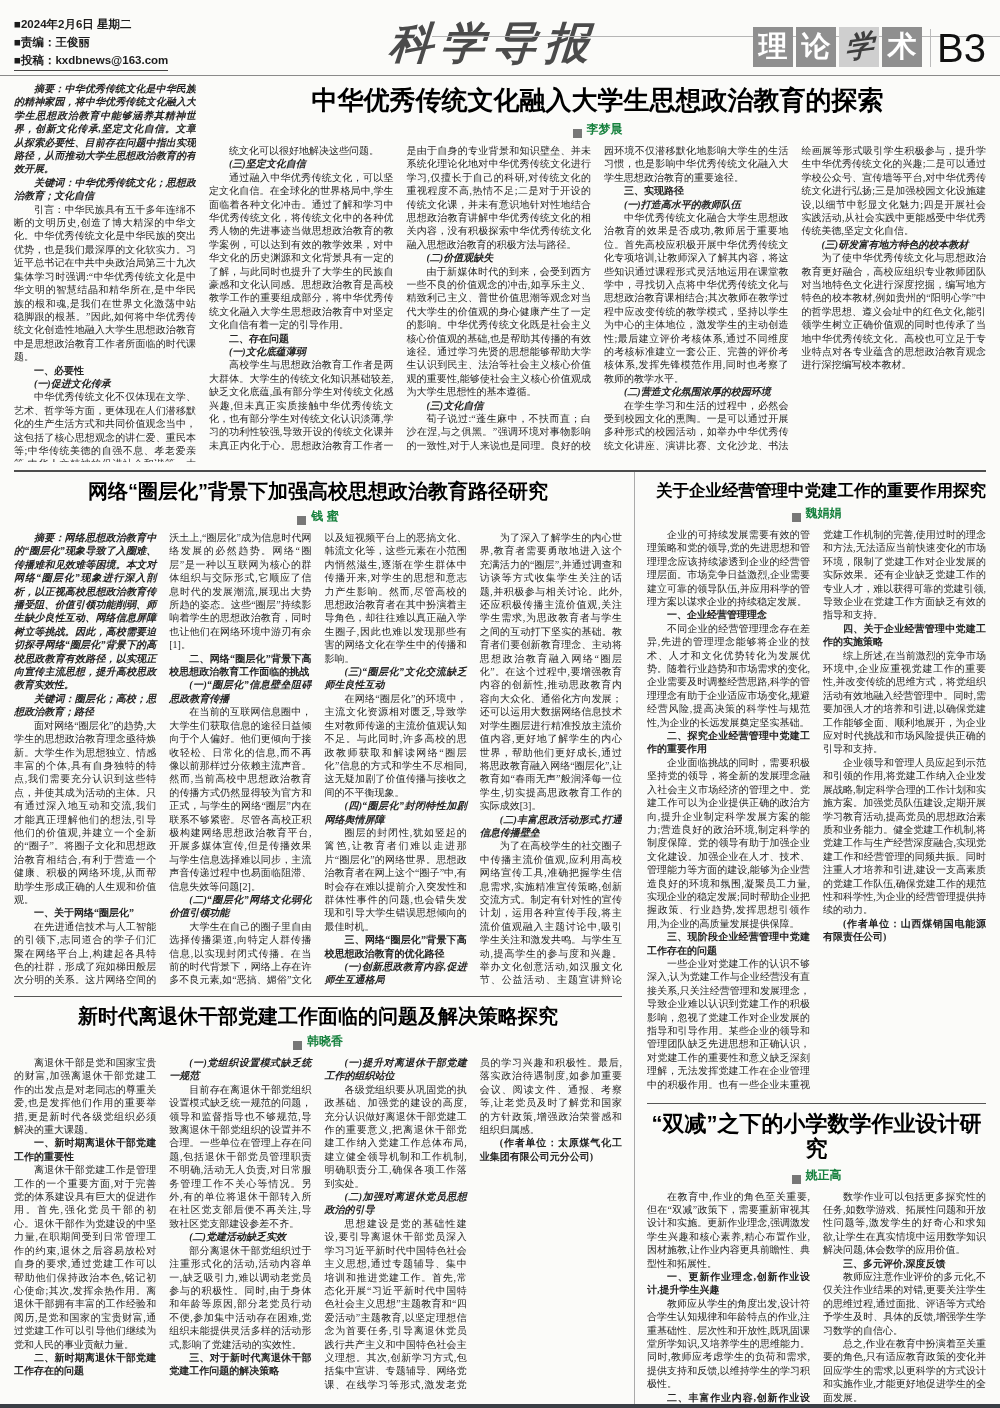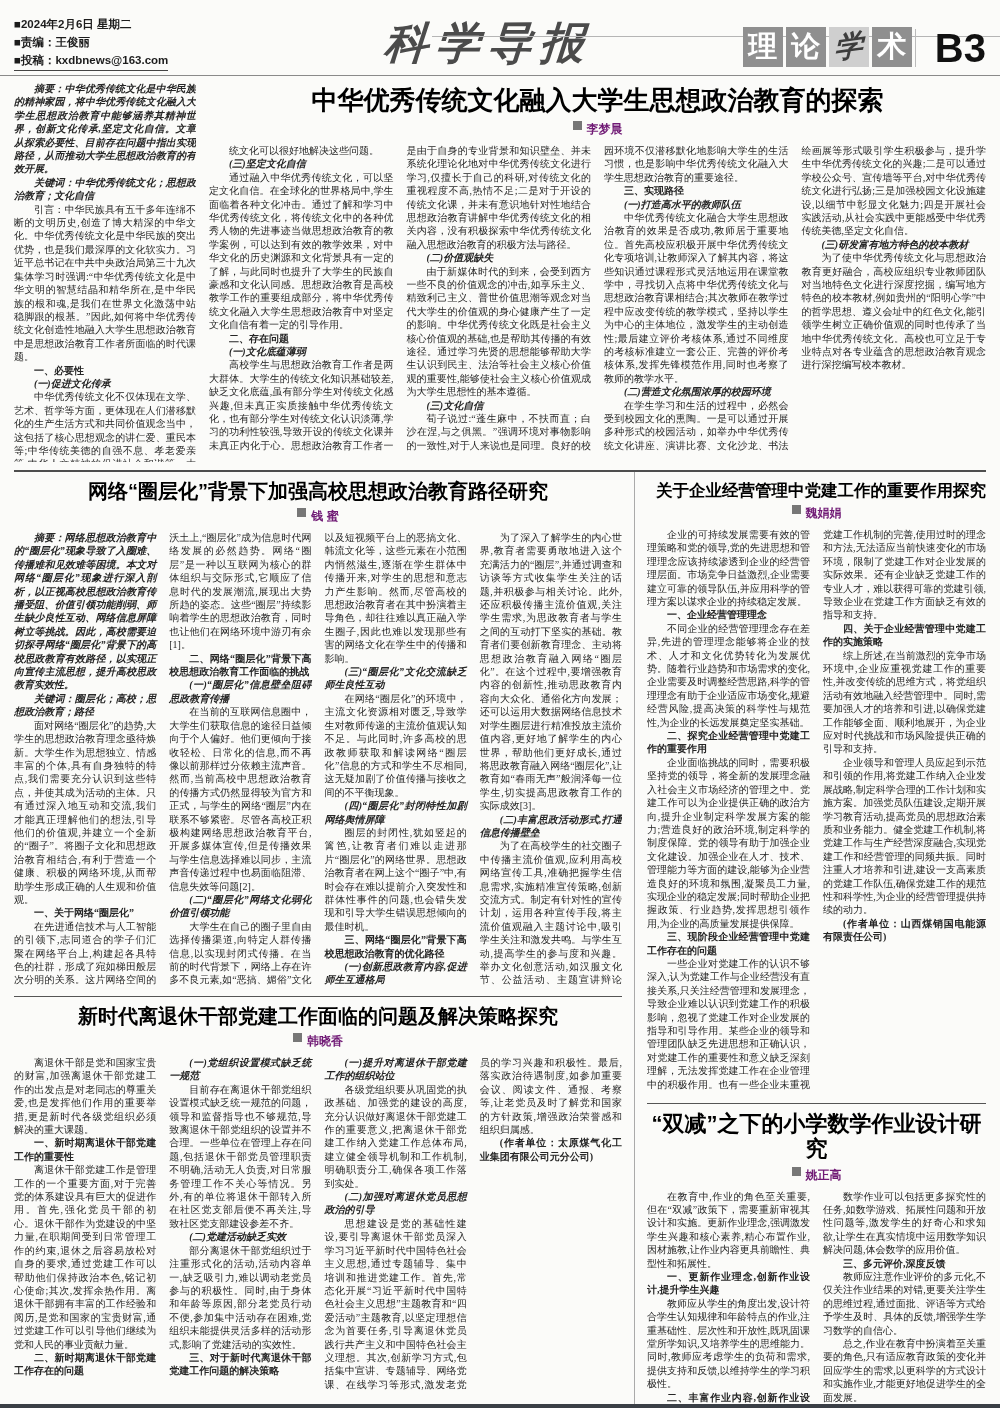--- a/index.html
+++ b/index.html
@@ -14,34 +14,34 @@
   .h-mast{flex:1;text-align:center;font-size:44px;font-weight:bold;font-style:italic;
           color:#4b4b4b;padding-top:14px;letter-spacing:8px;font-family:"DejaVu Serif",serif;
           transform:skewX(-4deg);}
   .h-rule{position:absolute;top:36px;left:432px;right:0;border-top:1px solid #b5b5b5;}
   .h-right{display:flex;align-items:flex-end;padding-bottom:8px;gap:3px;position:relative;}
   .blk{width:40px;height:40px;display:flex;align-items:center;justify-content:center;
        font-size:29px;font-weight:bold;font-family:"Liberation Sans",sans-serif;}
   .blk-dark{background:#8f8f8f;color:#fff;}
   .blk-light{background:#cfcfcf;color:#3d3d3d;font-style:italic;transform:none;}
   .blk-light span{display:inline-block;transform:rotate(-8deg) skewX(-8deg);font-family:"DejaVu Serif",serif;}
-  .pageno{font-size:40px;font-weight:bold;color:#111;font-family:"Liberation Sans",sans-serif;
-          line-height:0.95;border-left:1px solid #bbb;padding-left:19px;}
+  .pageno{font-size:40px;font-weight:normal;color:#111;font-family:"Liberation Sans",sans-serif;
+          margin-left:5px;line-height:0.95;border-left:1px solid #bbb;padding-left:6px;}
   
   .art p{margin:0;text-indent:2em;text-align:justify;font-size:10px;line-height:13.4px;}
   .t-abs,.t-kw{font-weight:bold;font-style:italic;}
   .t-h1{font-weight:bold;font-style:normal;}
   .t-h2{font-weight:bold;font-style:italic;}
   .t-author{font-weight:bold;text-align:right;text-indent:0;}
   .t-cont{text-indent:0;}
   .title{font-family:"Liberation Sans",sans-serif;font-weight:bold;color:#000000;
          text-align:center;line-height:1.15;}
-  .byline{display:flex;align-items:flex-start;justify-content:center;gap:5px;
+  .byline{display:flex;align-items:flex-end;justify-content:center;gap:5px;
           font-family:"Liberation Sans",sans-serif;font-weight:bold;font-size:12px;
-          color:#701a75;margin:5px 0 6px;}
+          color:#15803d;margin:5px 0 6px;}
   .sq{width:9px;height:9px;background:#777;display:inline-block;}
   .cols{column-gap:13px;column-fill:auto;overflow:hidden;}
   .c4{column-count:4;}
   .c2{column-count:2;}
   
   .main{padding:0 14px;}
   .a1wrap{display:flex;padding-top:6px;height:392px;box-sizing:border-box;}
   .a1col1{width:182px;flex:none;overflow:hidden;margin-right:13px;height:380px;}
   .a1right{flex:1;min-width:0;}
   .a1right .title{font-size:26px;margin-top:4px;}

